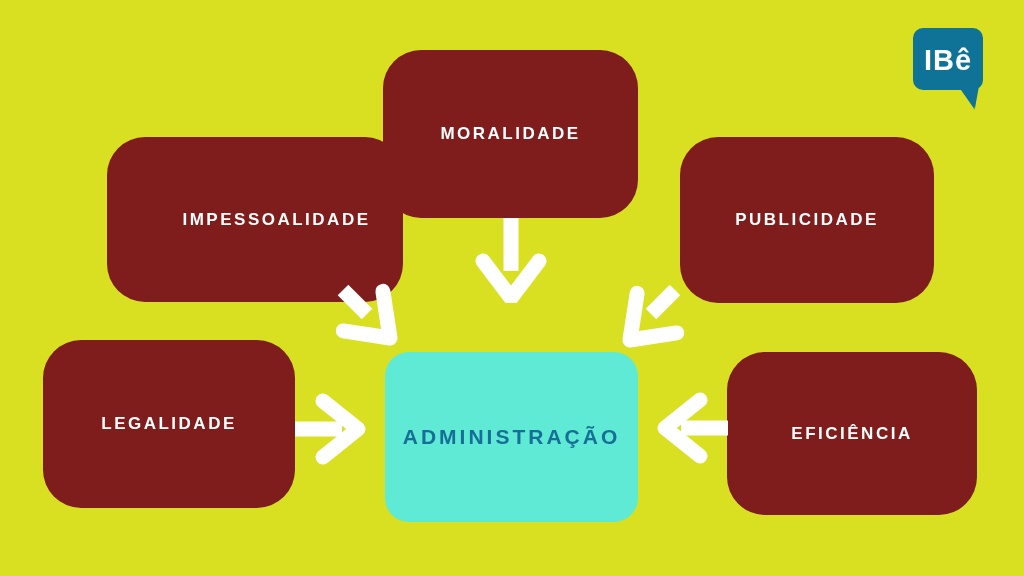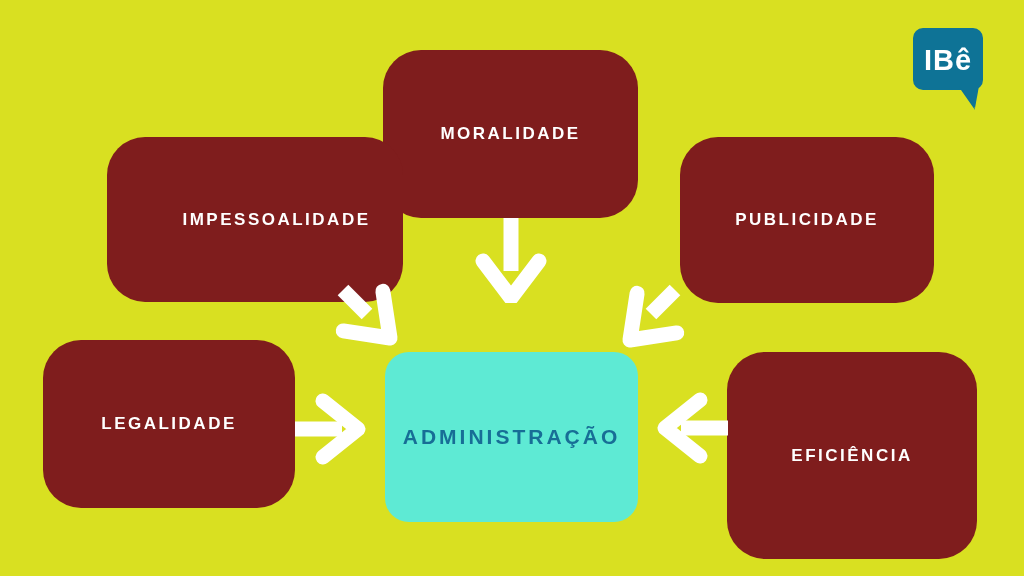--- a/index.html
+++ b/index.html
@@ -24,21 +24,21 @@
   .centerbox .cline{
     color:#176e96;font-weight:bold;font-size:21px;letter-spacing:3px;
     line-height:1.45;text-align:center;white-space:nowrap;
   }
   .arrow{position:absolute;}
   
   #box-moralidade     {left:383px;top:50px; width:255px;height:168px;}
   #box-impessoalidade {left:107px;top:137px;width:253px;height:165px;padding-left:43px;}
   #box-publicidade    {left:668px;top:137px;width:254px;height:166px;margin-left:12px;}
   #box-legalidade     {left:43px; top:340px;width:252px;height:168px;}
-  #box-eficiencia     {left:727px;top:352px;width:250px;height:207px;}
+  #box-eficiencia     {left:727px;top:352px;width:250px;height:163px;}
   .logo{position:absolute;left:913px;top:28px;}
   .logo text{
     font-family:"Liberation Sans",sans-serif;font-weight:bold;
     font-size:29px;fill:#ffffff;letter-spacing:1px;
   }
 </style>
 </head>
 <body>
 
 <div class="canvas">

